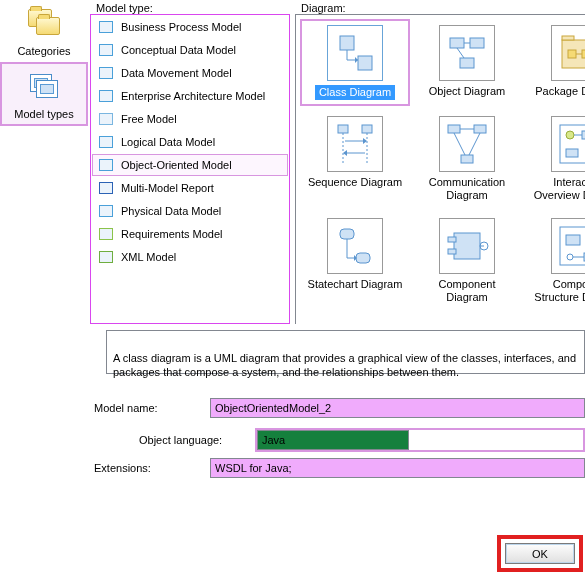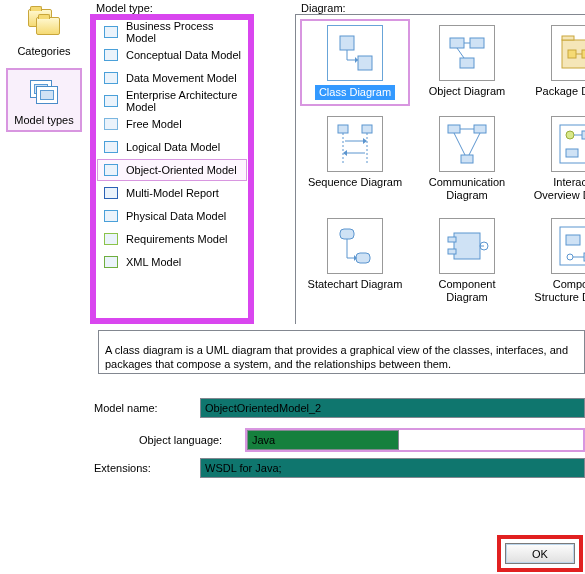--- a/index.html
+++ b/index.html
@@ -1,61 +1,61 @@
 <!DOCTYPE html>
 <html><head>
 <meta charset="utf-8">
 <style>
 * { box-sizing: border-box; margin: 0; padding: 0; }
 body { font-family: Tahoma, Arial, sans-serif; font-size: 11px; background: #fff; width: 585px; height: 574px; overflow: hidden; position: relative; }
 
 .left-panel { position: absolute; left: 0; top: 0; width: 88px; }
 .cat-item { display: flex; flex-direction: column; align-items: center; padding: 6px 4px 4px; border: 1px solid transparent; }
-.cat-item.model-types { border: 2px solid #d896e0; background: #f9f0fb; margin: 6px; }
+.cat-item.model-types { border: 2px solid #d896e0; background: #f9f0fb; margin: 0; }
 .cat-icon { width: 36px; height: 34px; margin-bottom: 4px; position: relative; }
 .cat-label { text-align: center; }
 
 .folder-stack { position: relative; width: 36px; height: 34px; }
 .folder { position: absolute; width: 24px; height: 18px; background: linear-gradient(#fff8d0, #f5da74); border: 1px solid #c9a63a; border-radius: 2px; }
 .folder::before { content: ''; position: absolute; top: -4px; left: 1px; width: 10px; height: 4px; background: #f5da74; border: 1px solid #c9a63a; border-bottom: none; border-radius: 2px 2px 0 0; }
 .folder.f1 { left: 2px; top: 2px; }
 .folder.f2 { left: 10px; top: 10px; }
 
 .model-stack { position: relative; width: 36px; height: 34px; }
 .model-box { position: absolute; width: 22px; height: 18px; background: #fff; border: 1px solid #4a8cc9; }
 .model-box.b1 { left: 4px; top: 4px; }
 .model-box.b2 { left: 10px; top: 10px; }
 .model-box .inner { position: absolute; left: 3px; top: 3px; width: 14px; height: 10px; background: #cfe2f5; border: 1px solid #5a9bd5; }
 
 .main { position: absolute; left: 90px; right: 0; top: 0; bottom: 0; }
 .section-label { font-size: 11px; padding: 2px 4px; }
-.model-list { position: absolute; left: 0; top: 14px; width: 164px; height: 310px; border: 6px solid #d946ef; background: #fff; overflow: hidden; }
+.model-list { position: absolute; left: 0; top: 14px; width: 200px; height: 310px; border: 1px solid #d946ef; background: #fff; overflow: hidden; }
 .model-row { display: flex; align-items: center; height: 22px; padding: 0 4px; gap: 6px; border: 1px solid transparent; margin: 1px; }
 .model-row.selected { border: 1px solid #d896e0; background: #fdf6fe; }
 .model-small-icon { width: 18px; height: 18px; flex-shrink: 0; display: flex; align-items: center; justify-content: center; }
 .msi-inner { width: 14px; height: 12px; border: 1px solid; }
 
 .diagram-panel { position: absolute; left: 205px; top: 14px; right: 0; height: 310px; border-top: 1px solid #828790; border-left: 1px solid #828790; background: #fff; overflow: hidden; }
 .diag-grid { display: grid; grid-template-columns: repeat(3, 110px); gap: 4px 2px; padding: 4px; }
 .diag-item { display: flex; flex-direction: column; align-items: center; padding: 4px; border: 2px solid transparent; }
 .diag-item.selected { border: 2px solid #d896e0; }
 .diag-icon-wrap { width: 56px; height: 56px; border: 1px solid #999; background: #fff; display: flex; align-items: center; justify-content: center; margin-bottom: 4px; }
 .diag-item.selected .diag-icon-wrap { border-color: #68a4d8; }
 .diag-item.selected .diag-label { background: #3399ff; color: #fff; padding: 1px 4px; }
 .diag-label { text-align: center; font-size: 11px; line-height: 13px; max-width: 106px; }
 .diag-icon-wrap svg { width: 46px; height: 46px; }
 
-.description { position: absolute; left: 8px; top: 330px; right: 0; height: 44px; border: 1px solid #828790; padding: 12px 6px; font-size: 11px; line-height: 14px; }
-
-.form-row { position: absolute; left: 0; right: 0; display: flex; align-items: center; gap: 6px; }
+.description { position: absolute; left: 16px; top: 330px; right: 0; height: 44px; border: 1px solid #828790; padding: 20px 6px; font-size: 11px; line-height: 14px; }
+
+.form-row { position: absolute; left: 0; right: 0; display: flex; align-items: center; gap: 16px; }
 .form-row.r1 { top: 398px; }
 .form-row.r2 { top: 428px; margin-left: 45px; }
 .form-row.r3 { top: 458px; }
 .form-label { width: 104px; padding-left: 4px; }
-.text-input { flex: 1; height: 20px; border: 1px solid #828790; padding: 0 4px; font-family: inherit; font-size: 11px; background: #0f766e; }
+.text-input { flex: 1; height: 20px; border: 1px solid #828790; padding: 0 4px; font-family: inherit; font-size: 11px; background: #f0abfc; }
 .combo-wrap { flex: 1; position: relative; border: 2px solid #d896e0; }
 .form-row.r2 .text-input { background: #15803d; }
 
 .ok-wrap { position: absolute; right: 2px; bottom: 2px; border: 4px solid #e12020; padding: 4px; }
 .ok-btn { width: 70px; height: 21px; border: 1px solid #7a7a7a; background: linear-gradient(#fdfdfd,#e0e0e0); font-family: inherit; font-size: 11px; box-shadow: inset 0 0 0 1px #bcd6ec; }
 </style>
 </head>
 <body>
 
 <div class="left-panel">

